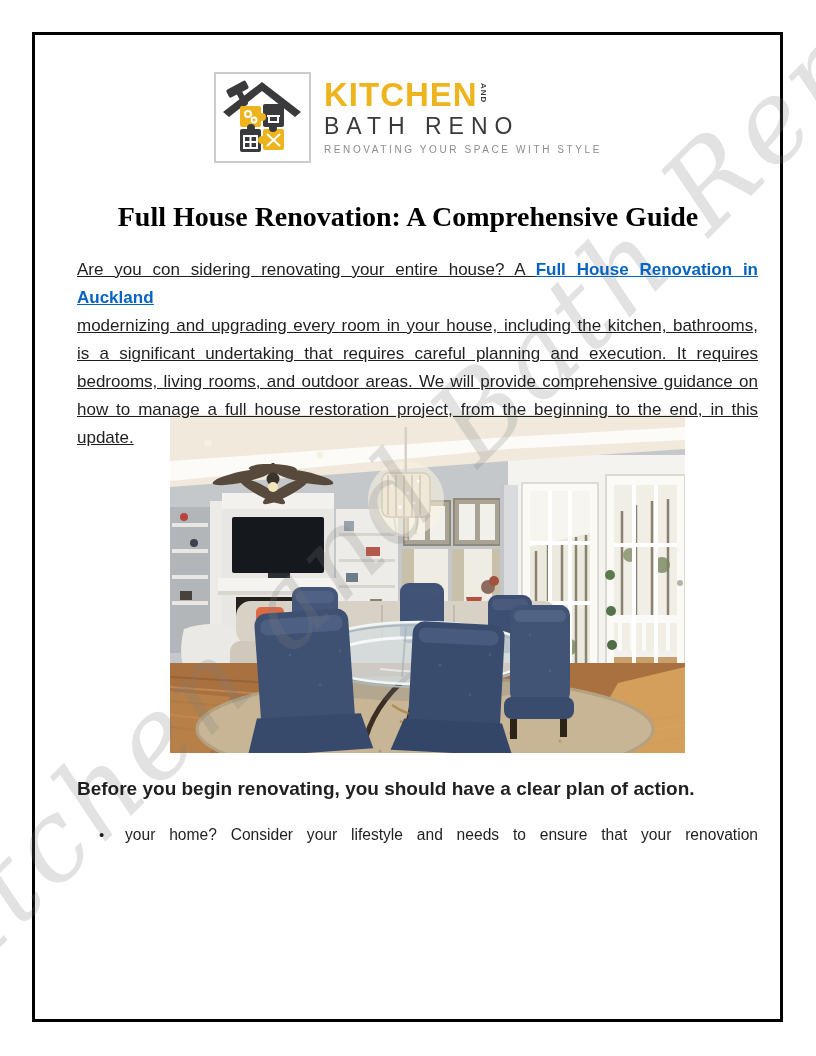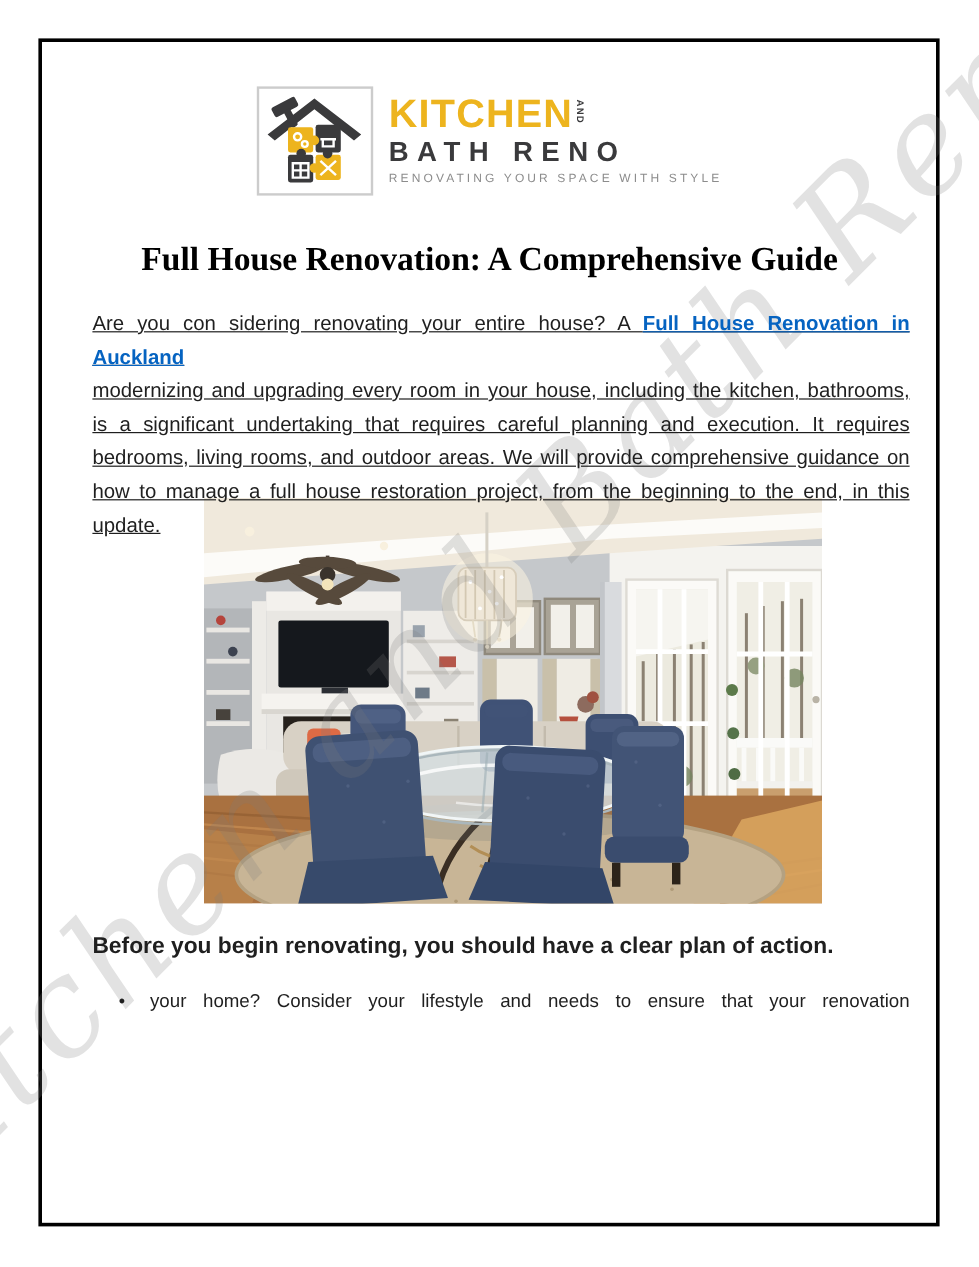--- a/index.html
+++ b/index.html
@@ -15,21 +15,21 @@
   
   .logo{position:absolute;top:72px;left:0;right:0;display:flex;justify-content:center;
         align-items:center;gap:13px;z-index:3;}
   .logo-icon{width:97px;height:91px;background:#fff;border:2px solid #cccccc;box-sizing:border-box;
              display:flex;align-items:center;justify-content:center;}
   .logo-text{display:flex;flex-direction:column;align-items:flex-start;}
   .brand-row{display:flex;align-items:flex-start;}
   .brand-kitchen{font-size:33px;font-weight:bold;color:#EDB41E;letter-spacing:1px;line-height:30px;}
   .brand-and{font-size:8px;font-weight:bold;color:#3A3A3C;writing-mode:vertical-rl;
              letter-spacing:1px;line-height:10px;margin-top:3px;}
-  .brand-bath{font-size:23px;font-weight:bold;color:#3A3A3C;letter-spacing:7px;line-height:28px;margin-top:2px;}
+  .brand-bath{font-size:23px;font-weight:normal;color:#3A3A3C;letter-spacing:7px;line-height:28px;margin-top:2px;}
   .brand-tagline{font-size:10px;color:#8C8C8C;letter-spacing:2.6px;margin-top:4px;font-weight:normal;}
 
   
   .title{position:absolute;top:182px;left:0;right:0;text-align:center;z-index:3;
          font-family:"Liberation Serif",serif;font-weight:bold;font-size:28px;color:#000;}
 
   
   .intro{position:absolute;left:77px;top:256px;width:681px;z-index:3;font-size:17px;line-height:28px;text-decoration:underline;}
   .jline{text-align:justify;text-align-last:justify;white-space:normal;}
   .lastline{text-align:left;}

